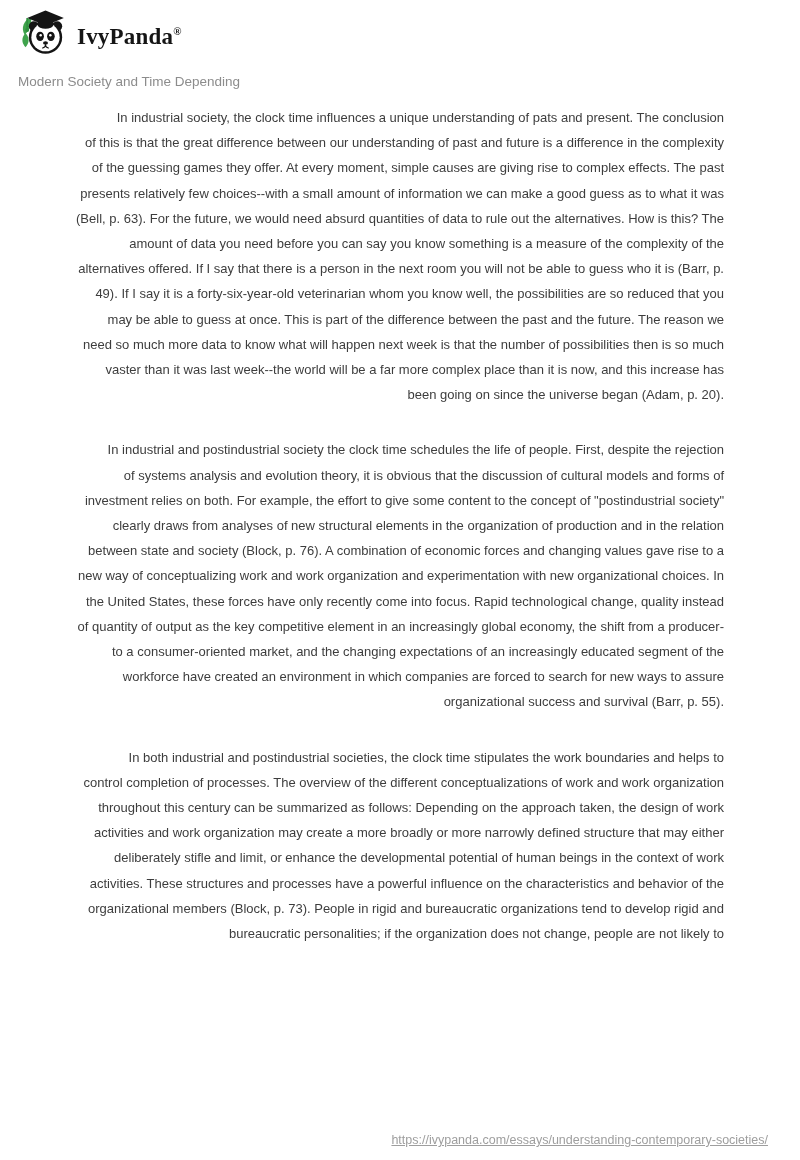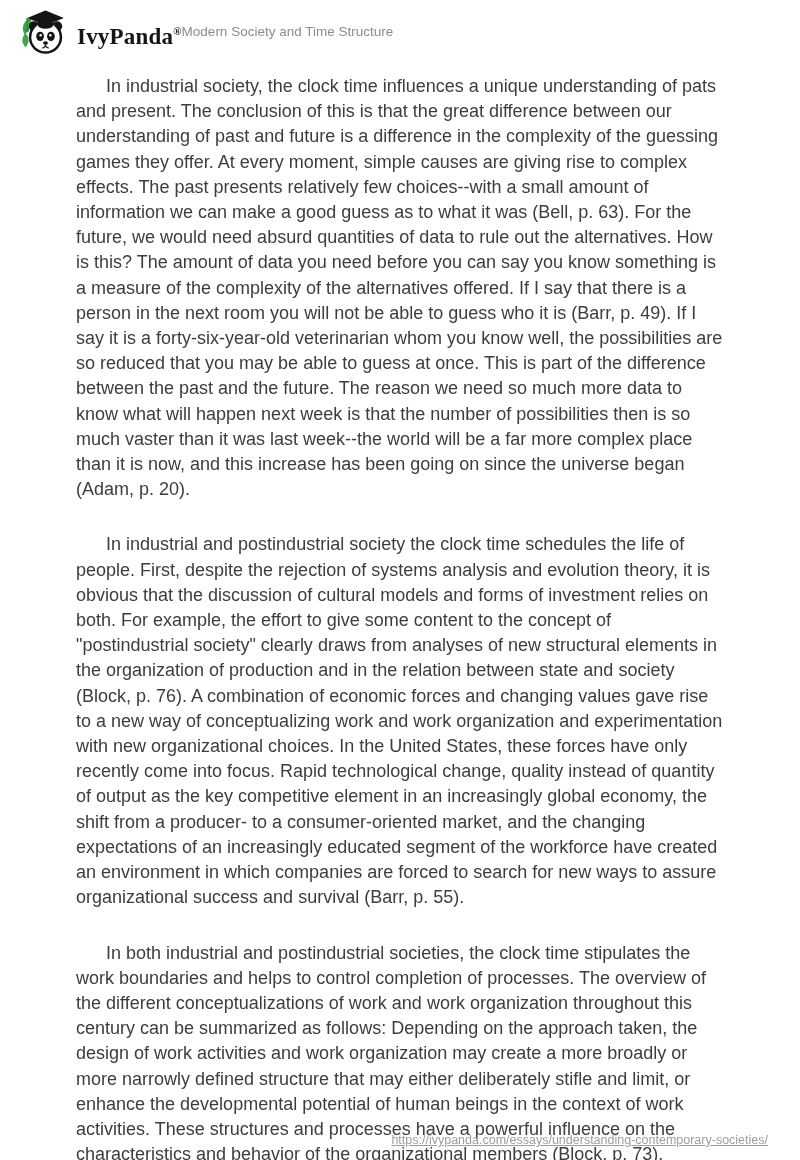--- a/index.html
+++ b/index.html
@@ -7,22 +7,24 @@
   body {
     width: 800px;
     height: 1160px;
     background: #ffffff;
     font-family: "Liberation Sans", sans-serif;
     position: relative;
     overflow: hidden;
   }
   .header {
     display: flex;
+    justify-content: space-between;
     align-items: flex-start;
     padding: 8px 32px 0 18px;
+    flex-direction: column;
   }
   .brand {
     display: flex;
     align-items: center;
     gap: 9px;
     cursor: pointer;
   }
   .brand-name {
     font-family: "Liberation Serif", serif;
     font-weight: 700;
@@ -42,26 +44,26 @@
   .doc-title {
     margin-top: 16px;
     color: #8c8c8c;
     font-size: 13.5px;
     text-align: right;
   }
   .content {
     padding: 16px 76px 0 76px;
   }
   .content p {
-    font-size: 18px;
+    font-size: 13px;
     line-height: 25.2px;
     color: #3d3d3d;
     text-indent: 30px;
     margin: 0 0 30px 0;
-    text-align: left;
+    text-align: right;
   }
   .footer {
     position: absolute;
     bottom: 13px;
     right: 32px;
     color: #9e9e9e;
     font-size: 12.5px;
     text-decoration: underline;
   }
   .logo-svg { display: block; }
@@ -93,21 +95,21 @@
 
         <polygon points="33,3 55,12 33,21 11,12" fill="#141414"></polygon>
         <path d="M24 16 v5 a9 4 0 0 0 18 0 v-5" fill="#141414"></path>
 
         <line x1="11" y1="12" x2="11" y2="25" stroke="#2f8f3f" stroke-width="2"></line>
         <circle cx="11" cy="26.5" r="2.4" fill="#2f8f3f"></circle>
       </svg>
     </span>
     <span class="brand-name"><span>IvyPanda</span><span class="brand-reg">®</span></span>
   </div>
-  <div class="doc-title">Modern Society and Time Structure</div>
+  <div class="doc-title">Modern Society and Time Depending</div>
 </div>
 
 <div class="content">
   <p>In industrial society, the clock time influences a unique understanding of pats and present. The conclusion of this is that the great difference between our understanding of past and future is a difference in the complexity of the guessing games they offer. At every moment, simple causes are giving rise to complex effects. The past presents relatively few choices--with a small amount of information we can make a good guess as to what it was (Bell, p. 63). For the future, we would need absurd quantities of data to rule out the alternatives. How is this? The amount of data you need before you can say you know something is a measure of the complexity of the alternatives offered. If I say that there is a person in the next room you will not be able to guess who it is (Barr, p. 49). If I say it is a forty-six-year-old veterinarian whom you know well, the possibilities are so reduced that you may be able to guess at once. This is part of the difference between the past and the future. The reason we need so much more data to know what will happen next week is that the number of possibilities then is so much vaster than it was last week--the world will be a far more complex place than it is now, and this increase has been going on since the universe began (Adam, p. 20).</p>
   <p>In industrial and postindustrial society the clock time schedules the life of people. First, despite the rejection of systems analysis and evolution theory, it is obvious that the discussion of cultural models and forms of investment relies on both. For example, the effort to give some content to the concept of "postindustrial society" clearly draws from analyses of new structural elements in the organization of production and in the relation between state and society (Block, p. 76). A combination of economic forces and changing values gave rise to a new way of conceptualizing work and work organization and experimentation with new organizational choices. In the United States, these forces have only recently come into focus. Rapid technological change, quality instead of quantity of output as the key competitive element in an increasingly global economy, the shift from a producer- to a consumer-oriented market, and the changing expectations of an increasingly educated segment of the workforce have created an environment in which companies are forced to search for new ways to assure organizational success and survival (Barr, p. 55).</p>
   <p>In both industrial and postindustrial societies, the clock time stipulates the work boundaries and helps to control completion of processes. The overview of the different conceptualizations of work and work organization throughout this century can be summarized as follows: Depending on the approach taken, the design of work activities and work organization may create a more broadly or more narrowly defined structure that may either deliberately stifle and limit, or enhance the developmental potential of human beings in the context of work activities. These structures and processes have a powerful influence on the characteristics and behavior of the organizational members (Block, p. 73). People in rigid and bureaucratic organizations tend to develop rigid and bureaucratic personalities; if the organization does not change, people are not likely to</p>
 </div>
 
 <div class="footer">https://ivypanda.com/essays/understanding-contemporary-societies/</div>
 

